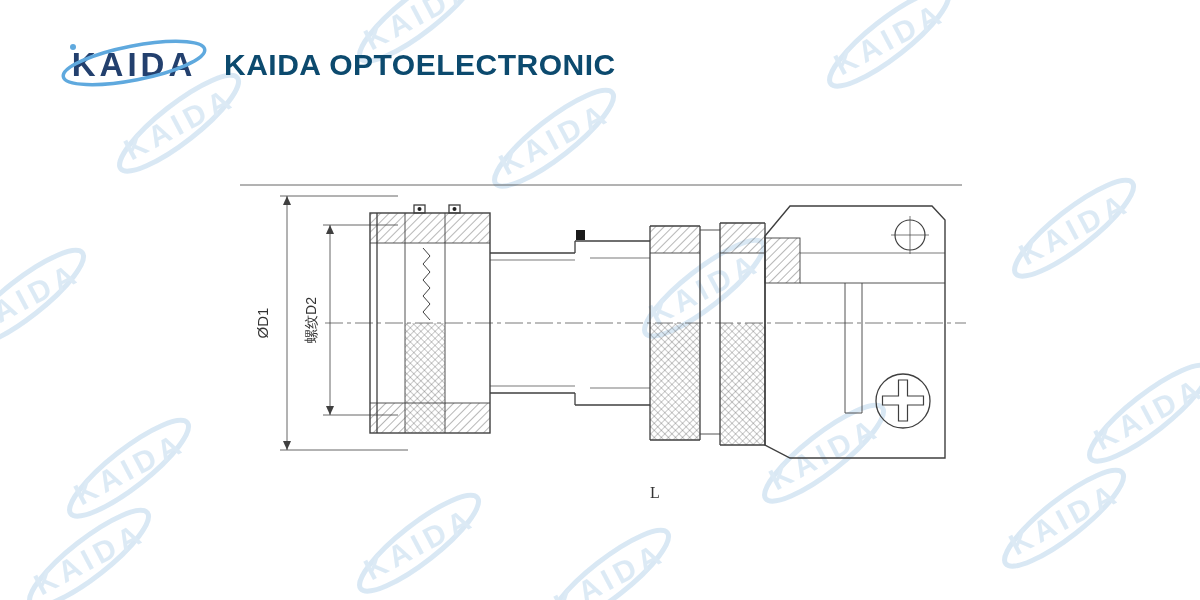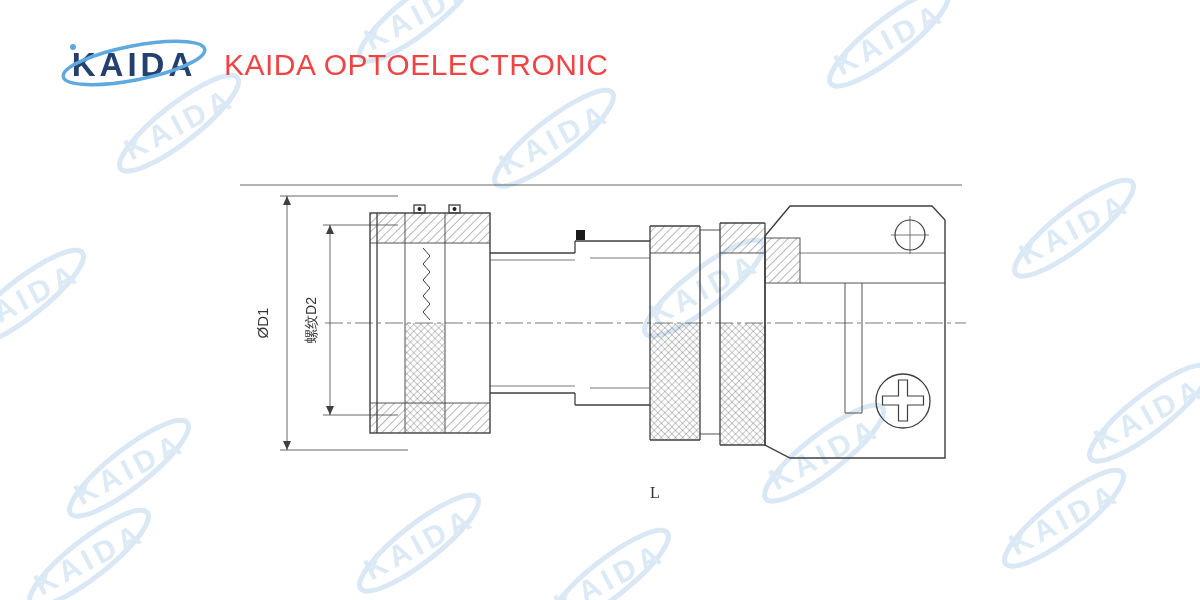--- a/index.html
+++ b/index.html
@@ -5,21 +5,21 @@
   html,body{margin:0;padding:0;background:#fff;}
   .stage{
     position:relative;width:1200px;height:600px;background:#ffffff;
     overflow:hidden;font-family:"Liberation Sans",sans-serif;
   }
   .header{
     position:absolute;left:56px;top:32px;display:flex;align-items:center;gap:12px;z-index:3;
   }
   .logo{position:relative;width:156px;height:66px;flex:0 0 auto;}
   .brand-title{
-    font-size:30px;font-weight:400;color:#ef4444;letter-spacing:0.5px;white-space:nowrap;
+    font-size:30px;font-weight:700;color:#0c4a6e;letter-spacing:0.5px;white-space:nowrap;
   }
   .wm{
     position:absolute;width:160px;height:70px;opacity:0.38;z-index:1;pointer-events:none;
   }
   .drawing{
     position:absolute;left:230px;top:168px;z-index:2;
   }
 </style>
 </head>
 <body>

